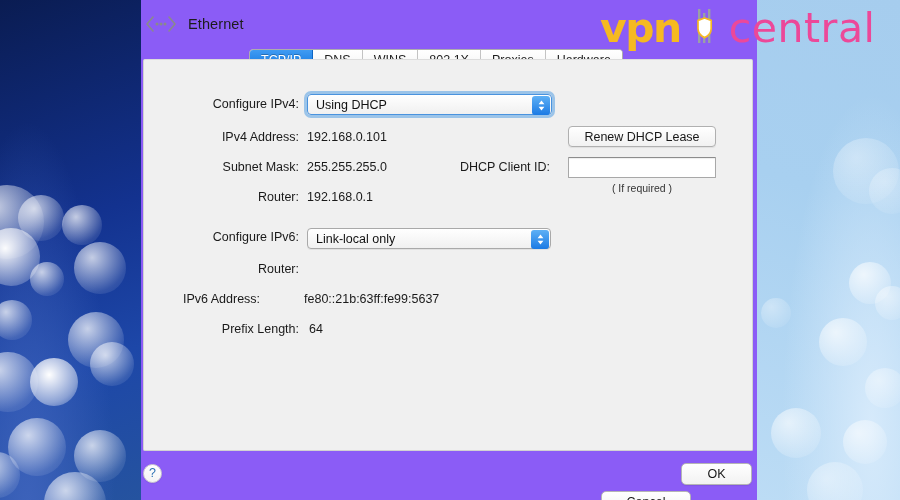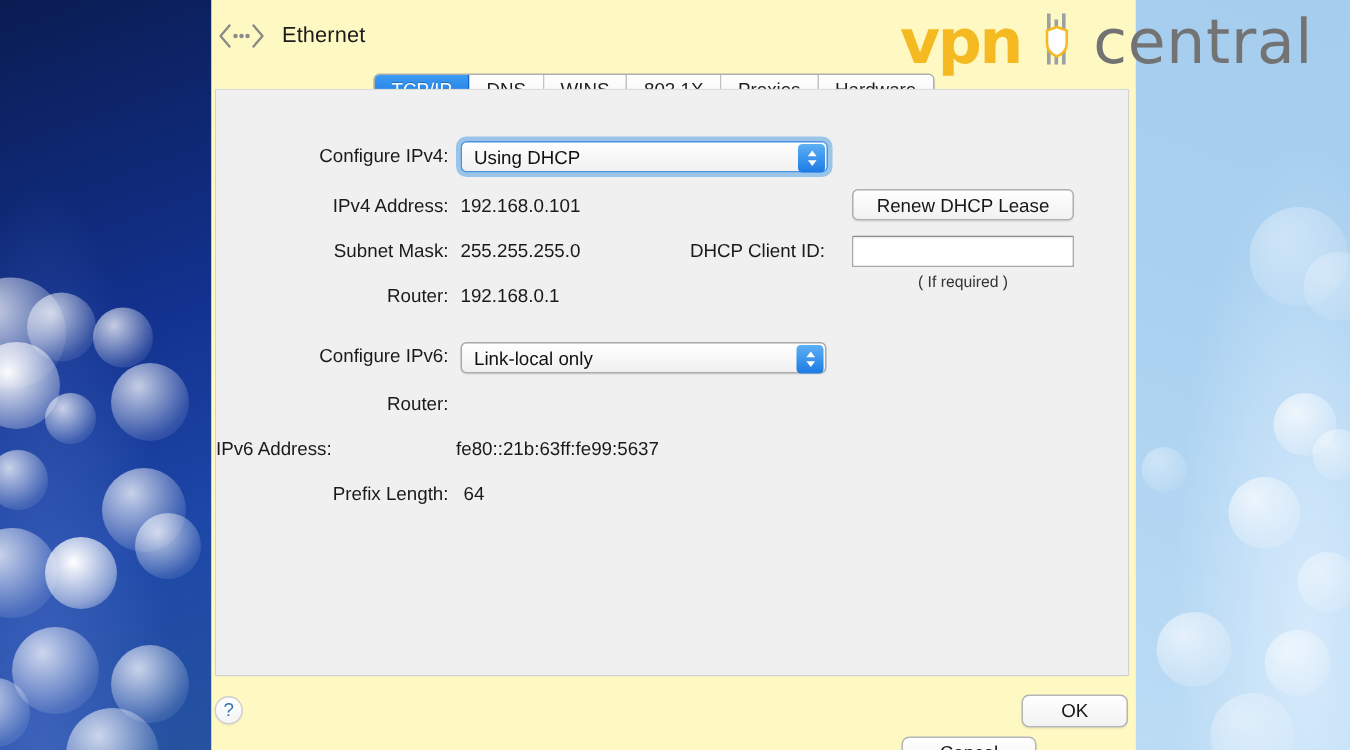--- a/index.html
+++ b/index.html
@@ -39,21 +39,21 @@
 
   
   .bg-left .bokeh  { background: radial-gradient(circle at 35% 30%, rgba(255,255,255,.75), rgba(255,255,255,.12) 70%, rgba(255,255,255,0) 100%); }
   
   .bg-right .bokeh { background: radial-gradient(circle at 35% 30%, rgba(255,255,255,.85), rgba(255,255,255,.25) 70%, rgba(255,255,255,0) 100%); }
 
   
   #panel {
     position: absolute; left: 141px; top: 0;
     width: 616px; height: 500px;
-    background: #fef9c3;
+    background: #8b5cf6;
   }
 
   
   .svc-header {
     position: absolute; left: 0; top: 14px;
     display: flex; align-items: center; gap: 10px;
     padding-left: 3px;
   }
   .eth-icon { width: 34px; height: 20px; display: block; }
   .svc-name {
@@ -205,21 +205,21 @@
   }
   .logo-vpn {
     font-size: 41px; font-weight: bold;
     color: #f5b921;
     letter-spacing: -1.5px;
     line-height: 1;
     font-family: "DejaVu Sans", sans-serif;
   }
   .logo-sep { width: 26px; height: 42px; position: relative; }
   .logo-central {
-    font-size: 41px; color: #737373;
+    font-size: 41px; color: #ec4899;
     letter-spacing: .5px; line-height: 1;
     font-family: "DejaVu Sans", sans-serif;
   }
 </style>
 </head>
 <body>
 
 <div id="screen">
 
   <div class="bg-left">
@@ -334,21 +334,21 @@
         </span>
       </div>
 
       <div class="row" style="left:0; top:202px; width:155px; justify-content:flex-end;">
         <span class="lbl">Router:</span>
       </div>
       <div class="row" style="left:163px; top:202px;">
         <span class="val"></span>
       </div>
 
-      <div class="row" style="left:0; top:232px; width:155px; justify-content:flex-start;">
+      <div class="row" style="left:0; top:232px; width:155px; justify-content:center;">
         <span class="lbl">IPv6 Address:</span>
       </div>
       <div class="row" style="left:160px; top:232px;">
         <span class="val">fe80::21b:63ff:fe99:5637</span>
       </div>
 
       <div class="row" style="left:0; top:262px; width:155px; justify-content:flex-end;">
         <span class="lbl">Prefix Length:</span>
       </div>
       <div class="row" style="left:165px; top:262px;">

